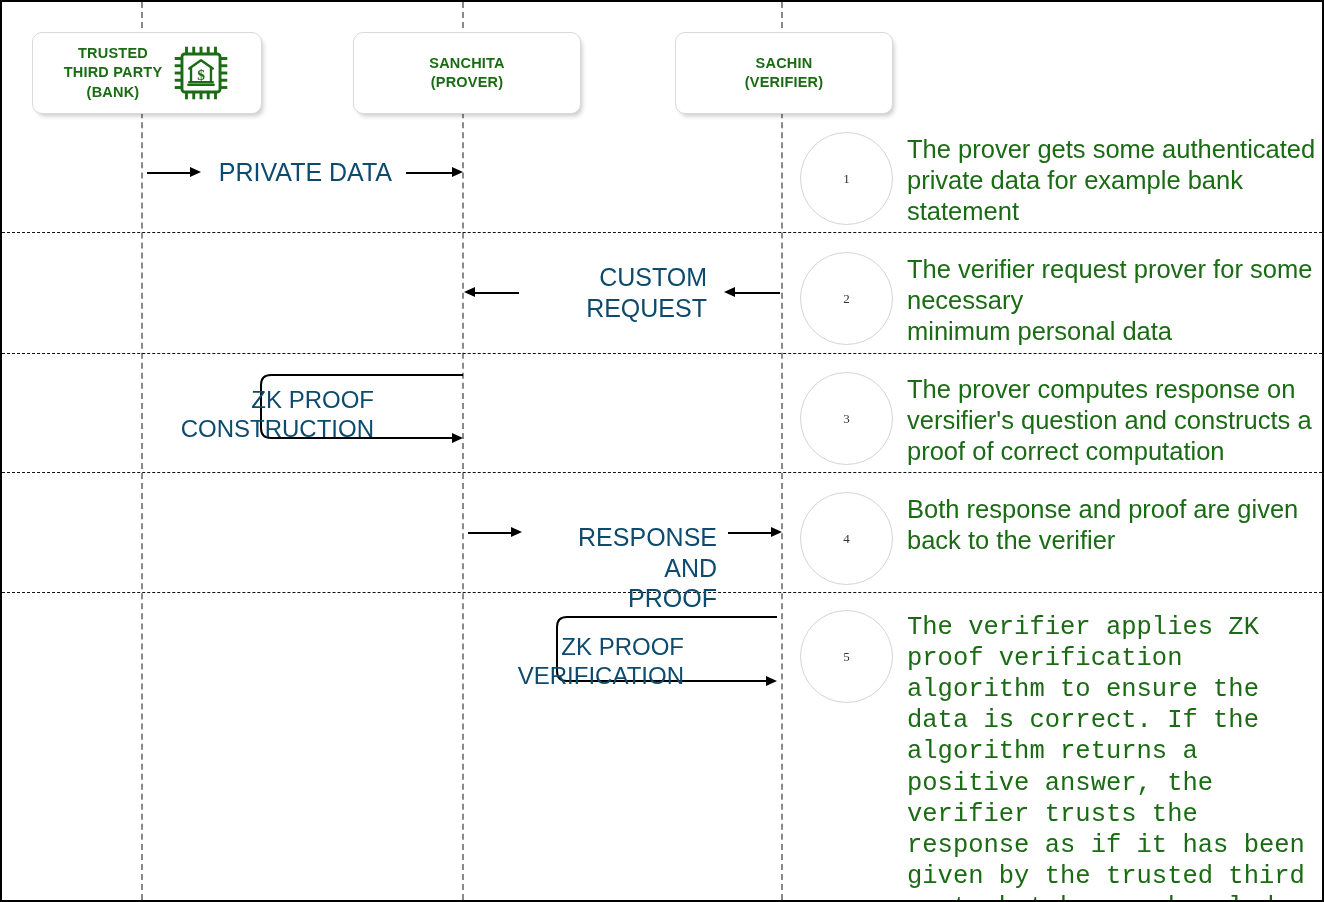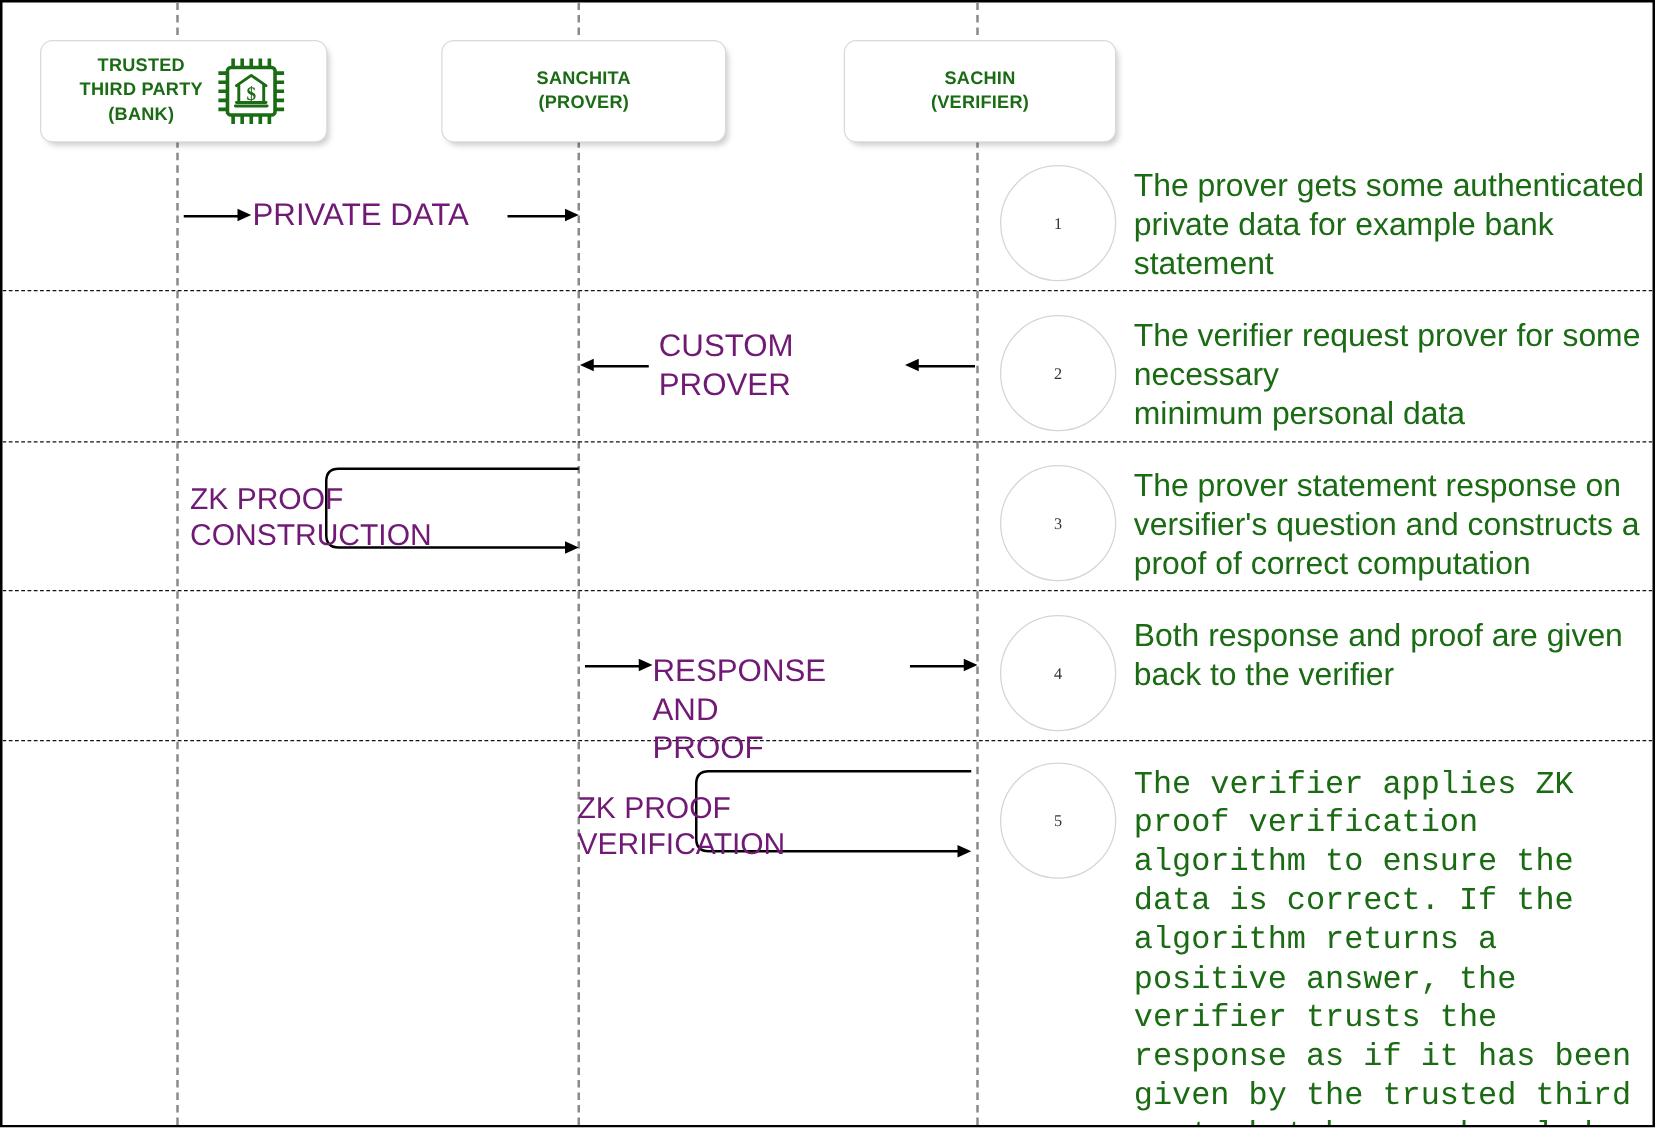--- a/index.html
+++ b/index.html
@@ -84,24 +84,24 @@
   .arrowhead.right {
     border-left: 11px solid #000000;
   }
   .arrowhead.left {
     border-right: 11px solid #000000;
   }
 
   
   .msg-label {
     position: absolute;
-    color: #701a75;
+    color: #0c4a6e;
     font-size: 25px;
     line-height: 1.22;
-    text-align: left;
+    text-align: right;
     white-space: pre-line;
   }
   .msg-label.small {
     font-size: 24px;
   }
 
   
   .selfloop {
     position: absolute;
   }
@@ -219,21 +219,21 @@
 
   <div class="note" style="left:798px; top:130px;">
     <div class="note-circle">1</div>
     <div class="note-text">The prover gets some authenticated private data for example bank statement</div>
   </div>
 
   <div class="arrowhead left" style="left:462px; top:285px;"></div>
   <div class="arrow-line" style="left:472px; top:290px; width:45px;"></div>
 
   <div class="msg-label" style="left:525px; top:260px; width:180px;">CUSTOM
-PROVER</div>
+REQUEST</div>
 
   <div class="arrowhead left" style="left:722px; top:285px;"></div>
   <div class="arrow-line" style="left:732px; top:290px; width:46px;"></div>
 
   <div class="note" style="left:798px; top:250px;">
     <div class="note-circle">2</div>
     <div class="note-text" style="white-space:pre-line;">The verifier request prover for some necessary
 minimum personal data</div>
   </div>
 
@@ -241,21 +241,21 @@
     <svg width="225" height="78" viewBox="0 0 225 78">
       <path d="M211 3 L19 3 Q9 3 9 13 L9 56 Q9 66 19 66 L202 66" fill="none" stroke="#000000" stroke-width="2"></path>
       <polygon points="200,61 211,66 200,71" fill="#000000"></polygon>
     </svg>
   </div>
   <div class="msg-label small" style="left:150px; top:383px; width:222px;">ZK PROOF
 CONSTRUCTION</div>
 
   <div class="note" style="left:798px; top:370px;">
     <div class="note-circle">3</div>
-    <div class="note-text" style="max-width:405px;">The prover statement response on versifier's question and constructs a proof of correct computation</div>
+    <div class="note-text" style="max-width:405px;">The prover computes response on versifier's question and constructs a proof of correct computation</div>
   </div>
 
   <div class="arrow-line" style="left:466px; top:530px; width:45px;"></div>
   <div class="arrowhead right" style="left:509px; top:525px;"></div>
 
   <div class="msg-label" style="left:520px; top:520px; width:195px;">RESPONSE AND
 PROOF</div>
 
   <div class="arrow-line" style="left:726px; top:530px; width:45px;"></div>
   <div class="arrowhead right" style="left:769px; top:525px;"></div>

